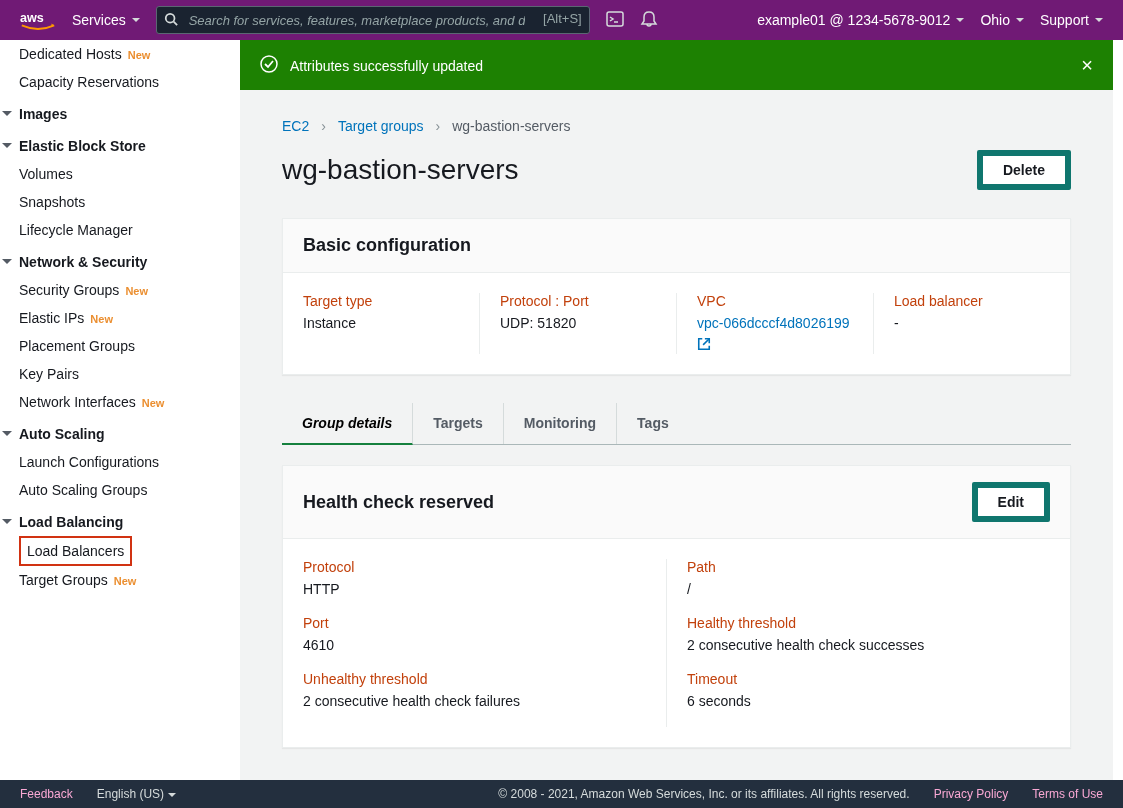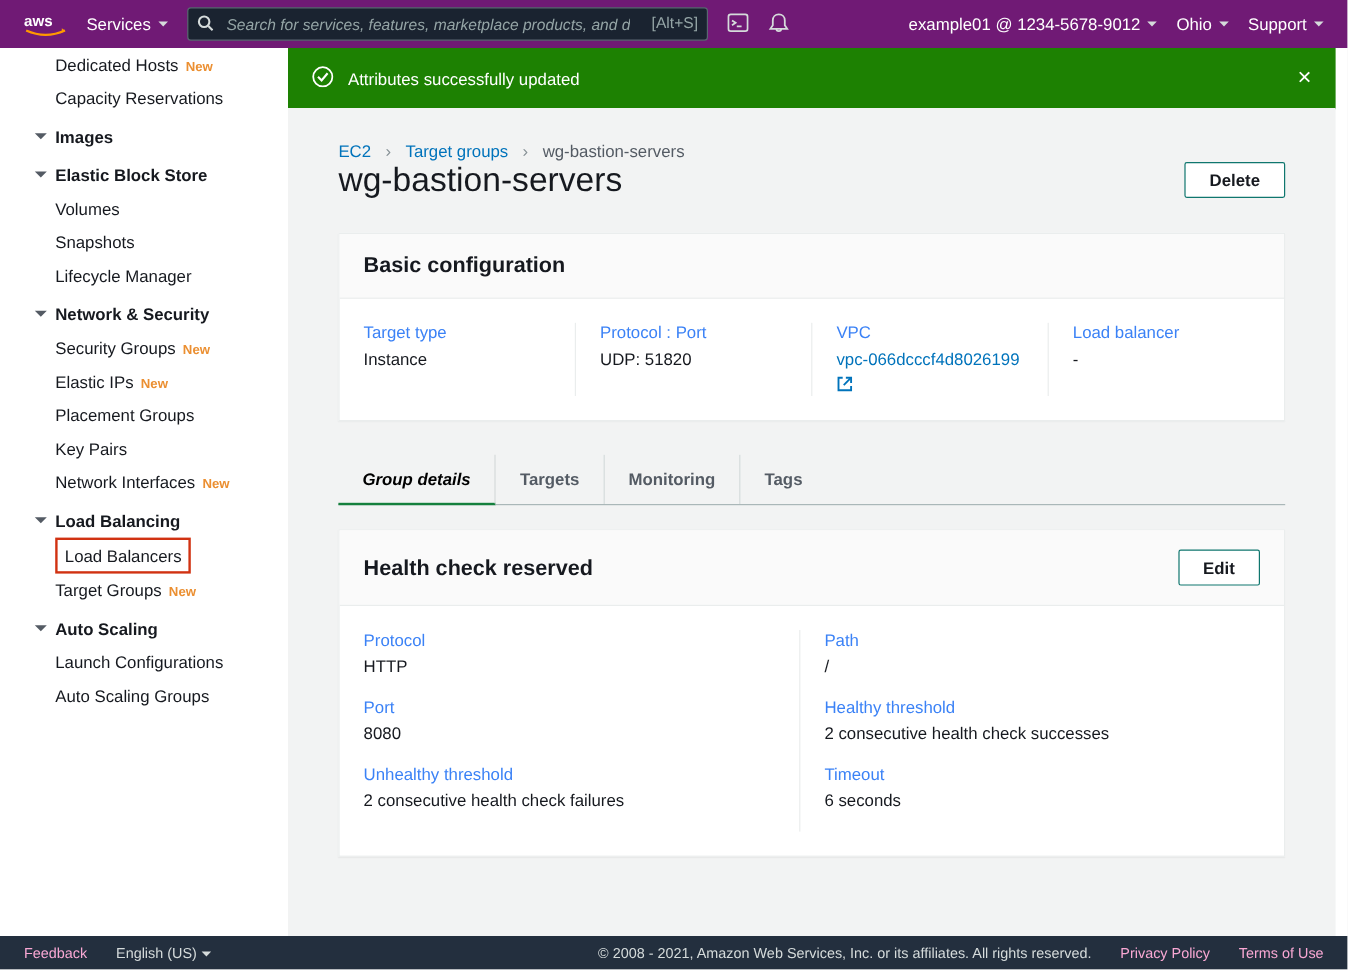--- a/index.html
+++ b/index.html
@@ -18,58 +18,58 @@
 .search-icon { position: absolute; left: 8px; top: 6px; color: #d5dbdb; }
 .alt-s { position: absolute; right: 8px; top: 5px; color: #95a5a6; font-size: 13px; font-style: normal; }
 .top-nav .spacer { flex: 1; }
 .top-nav .icon-btn { cursor: pointer; color: #d5dbdb; }
 
 
 .sidebar { position: absolute; left: 0; top: 40px; width: 240px; bottom: 28px; overflow-y: auto; background: #fff; }
 .sidebar::-webkit-scrollbar { width: 10px; }
 .sidebar::-webkit-scrollbar-thumb { background: #879196; border-radius: 0; }
 .sidebar::-webkit-scrollbar-track { background: #e4e4e4; }
-.side-section { padding: 0 0 0 46px; }
+.side-section { padding: 0 0 0 19px; }
 .side-heading { font-weight: 700; font-size: 14px; padding: 10px 0 6px 0; cursor: pointer; position: relative; color: #16191f; }
 .side-heading::before { content: ""; position: absolute; left: -17px; top: 15px; width: 0; height: 0; border-left: 5px solid transparent; border-right: 5px solid transparent; border-top: 5px solid #545b64; }
 .side-item { padding: 6px 0; font-size: 14px; color: #16191f; cursor: pointer; }
 .side-item.highlighted { border: 2px solid #d13212; padding: 5px 6px; display: inline-block; }
 .new-badge { color: #eb8f31; font-size: 11px; font-weight: 700; margin-left: 6px; }
 
 
 .flash { position: absolute; left: 240px; top: 40px; right: 10px; background: #1d8102; color: #fff; padding: 14px 20px; display: flex; align-items: center; gap: 12px; }
 .flash .close { margin-left: auto; cursor: pointer; font-size: 20px; }
 
 
 .main { position: absolute; left: 240px; top: 90px; right: 10px; bottom: 28px; overflow-y: auto; background: #f2f3f3; padding: 0; }
 .main::-webkit-scrollbar { width: 10px; }
 .main::-webkit-scrollbar-thumb { background: #879196; }
 .main::-webkit-scrollbar-track { background: #e4e4e4; }
 .main-inner { padding: 28px 42px; }
 
 
-.breadcrumb { display: flex; align-items: center; gap: 12px; font-size: 14px; margin-bottom: 0; }
+.breadcrumb { display: flex; align-items: center; gap: 12px; font-size: 14px; margin-bottom: 16px; }
 .breadcrumb .sep { color: #879196; }
 .breadcrumb .current { color: #545b64; }
 
 
 .title-row { display: flex; align-items: center; justify-content: space-between; margin-bottom: 28px; }
 .page-title { font-size: 28px; font-weight: 400; }
-.btn { background: #fff; border: 1px solid #0f766e; border-radius: 2px; padding: 6px 20px; font-size: 14px; font-weight: 700; cursor: pointer; color: #16191f; }
+.btn { background: #fff; border: 6px solid #0f766e; border-radius: 2px; padding: 6px 20px; font-size: 14px; font-weight: 700; cursor: pointer; color: #16191f; }
 
 
 .card { background: #fff; border: 1px solid #eaeded; box-shadow: 0 1px 1px rgba(0,0,0,0.05); margin-bottom: 28px; }
 .card-header { padding: 16px 20px; border-bottom: 1px solid #eaeded; display: flex; justify-content: space-between; align-items: center; background: #fafafa; }
 .card-header h2 { font-size: 18px; font-weight: 700; }
 .card-body { padding: 20px; }
 .config-grid { display: flex; }
 .config-col { flex: 1; border-right: 1px solid #eaeded; padding: 0 20px; }
 .config-col:first-child { padding-left: 0; }
 .config-col:last-child { border-right: none; padding-right: 0; }
-.fld-label { color: #3b82f6; font-size: 14px; margin-bottom: 6px; }
+.fld-label { color: #c2410c; font-size: 14px; margin-bottom: 6px; }
 .fld-value { color: #16191f; font-size: 14px; }
 .link-val { color: #0073bb; }
 .ext-icon { color: #0073bb; margin-top: 6px; display: inline-block; }
 
 
 .tabs { display: flex; border-bottom: 1px solid #aab7b8; margin-bottom: 20px; }
 .tab { padding: 12px 20px; font-size: 14px; font-weight: 700; color: #545b64; cursor: pointer; border-right: 1px solid #d5dbdb; }
 .tab:last-child { border-right: none; }
 .tab.active { color: #000000; border-bottom: 2px solid #15803d; margin-bottom: -1px; font-style: italic; }
 
@@ -154,28 +154,28 @@
   </div>
   <div class="side-section">
     <div class="side-heading">Network &amp; Security</div>
     <div class="side-item"><span>Security Groups</span><span class="new-badge">New</span></div>
     <div class="side-item"><span>Elastic IPs</span><span class="new-badge">New</span></div>
     <div class="side-item">Placement Groups</div>
     <div class="side-item">Key Pairs</div>
     <div class="side-item"><span>Network Interfaces</span><span class="new-badge">New</span></div>
   </div>
   <div class="side-section">
+    <div class="side-heading">Auto Scaling</div>
+    <div class="side-item">Launch Configurations</div>
+    <div class="side-item">Auto Scaling Groups</div>
+  </div>
+  <div class="side-section">
     <div class="side-heading">Load Balancing</div>
     <div><span class="side-item highlighted">Load Balancers</span></div>
     <div class="side-item"><span>Target Groups</span><span class="new-badge">New</span></div>
-  </div>
-  <div class="side-section">
-    <div class="side-heading">Auto Scaling</div>
-    <div class="side-item">Launch Configurations</div>
-    <div class="side-item">Auto Scaling Groups</div>
   </div>
 </div>
 
 <div class="flash">
   <span>
     <svg width="18" height="18" viewBox="0 0 18 18">
         <circle cx="9" cy="9" r="8" stroke="#fff" stroke-width="1.5" fill="none"></circle>
         <path d="M5 9 L8 12 L13 6" stroke="#fff" stroke-width="1.8" fill="none"></path>
       </svg>
   </span>
@@ -245,21 +245,21 @@
       </div>
       <div class="card-body">
         <div class="health-grid">
           <div class="health-col">
             <div class="health-row">
               <div class="fld-label">Protocol</div>
               <div class="fld-value">HTTP</div>
             </div>
             <div class="health-row">
               <div class="fld-label">Port</div>
-              <div class="fld-value">8080</div>
+              <div class="fld-value">4610</div>
             </div>
             <div class="health-row">
               <div class="fld-label">Unhealthy threshold</div>
               <div class="fld-value">2 consecutive health check failures</div>
             </div>
           </div>
           <div class="health-col">
             <div class="health-row">
               <div class="fld-label">Path</div>
               <div class="fld-value">/</div>

